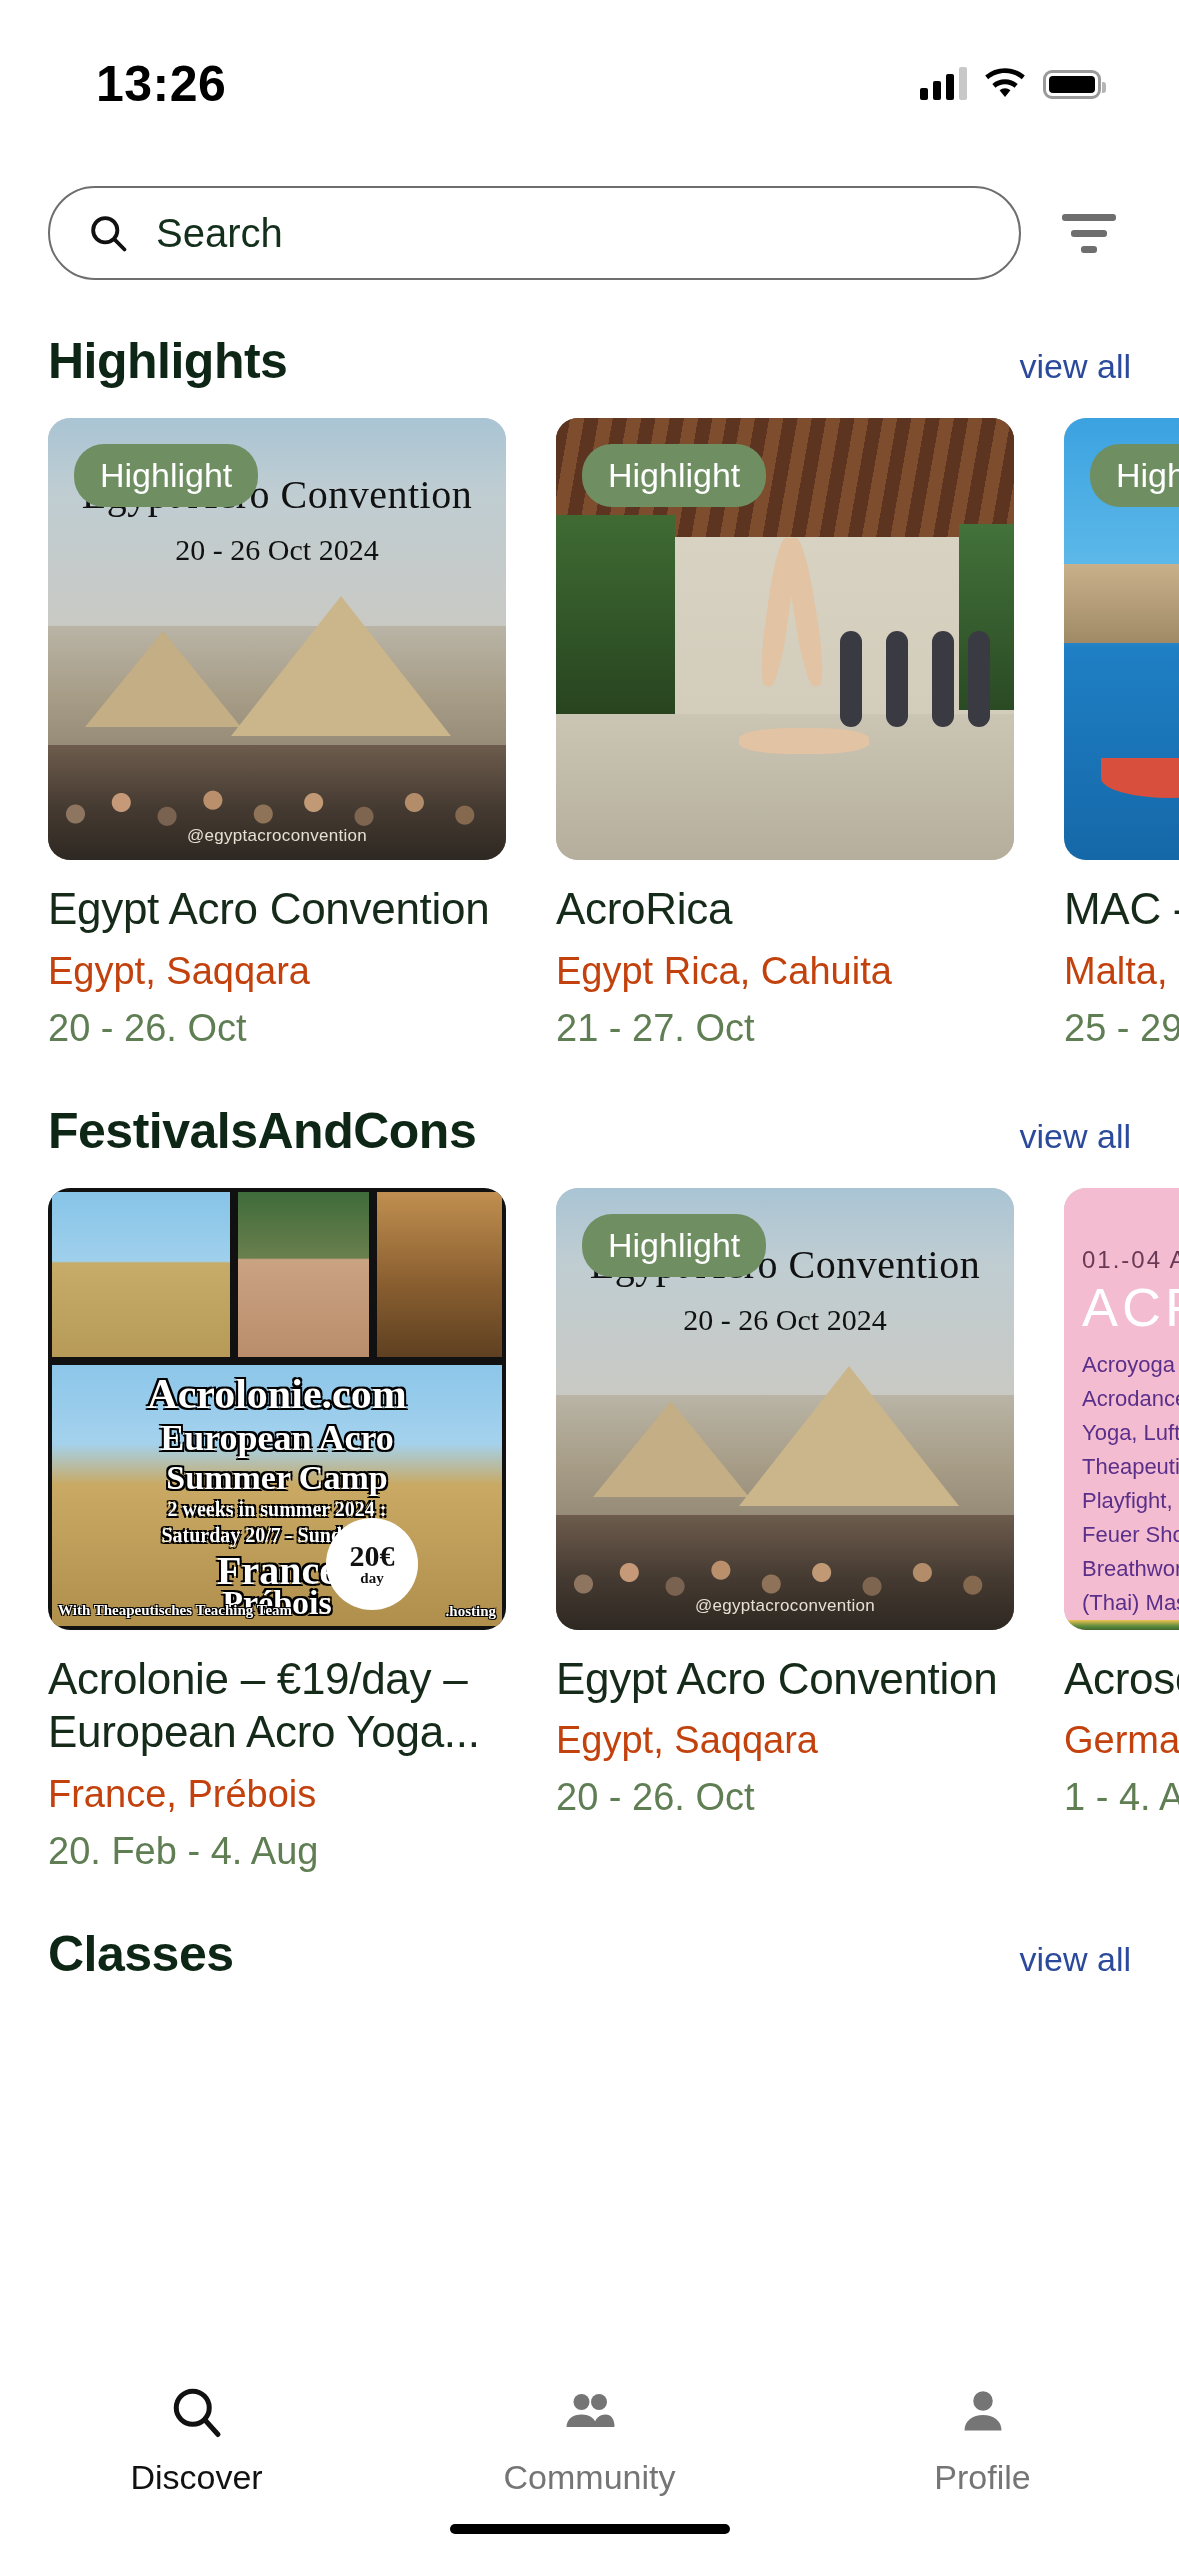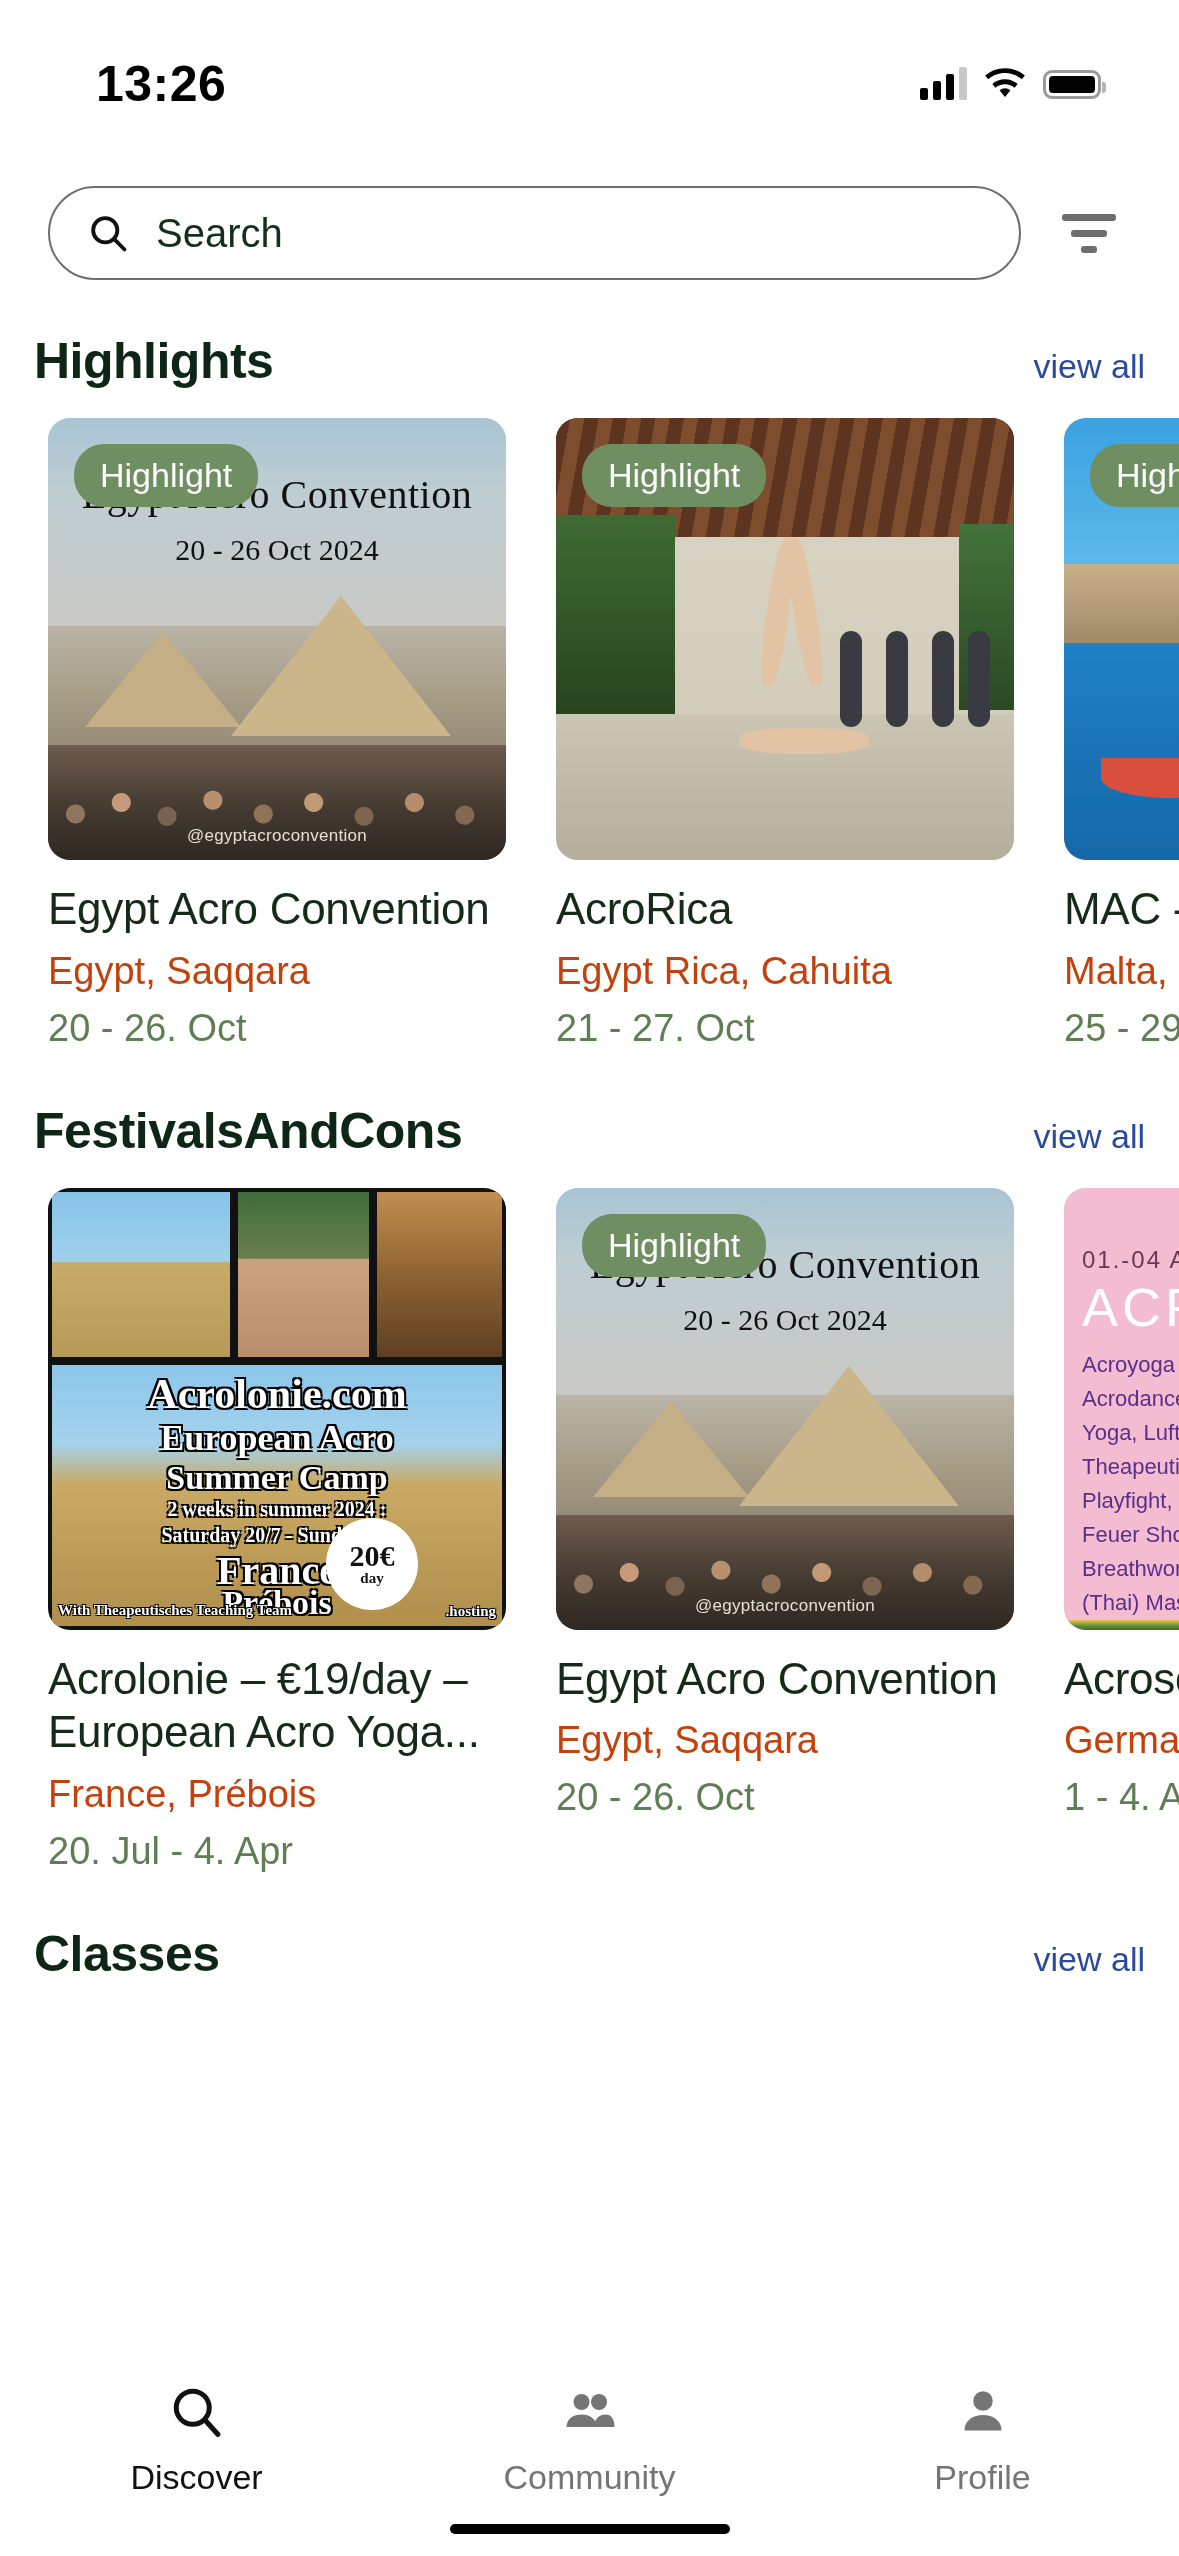--- a/index.html
+++ b/index.html
@@ -53,21 +53,21 @@
     align-items:center; justify-content:center; gap:9px;
   }
   .filter-btn i{ display:block; height:7px; background:#6e6e6e; border-radius:3px; }
   .filter-btn i:nth-child(1){ width:54px; }
   .filter-btn i:nth-child(2){ width:36px; }
   .filter-btn i:nth-child(3){ width:16px; }
 
   
   .sec-head{
     display:flex; align-items:baseline; justify-content:space-between;
-    padding:0 34px; margin-top:52px;
+    padding:0 48px; margin-top:52px;
   }
   .sec-title{ font-size:50px; font-weight:700; color:#0d2615; letter-spacing:-0.5px; }
   .view-all{ font-size:34px; color:#2b4a9b; }
 
   
   .row{
     display:flex; gap:50px; padding-left:48px; margin-top:28px;
     width:100%; overflow:hidden;
   }
   .card{ width:458px; flex:0 0 458px; }
@@ -383,21 +383,21 @@
           <div class="rightnote">.hosting</div>
           <div class="badge20">
             <b>20€</b>
             <s>day</s>
           </div>
         </div>
       </div>
     </div>
     <div class="card-title">Acrolonie – €19/day – European Acro Yoga...</div>
     <div class="card-loc">France, Prébois</div>
-    <div class="card-date">20. Jul - 4. Apr</div>
+    <div class="card-date">20. Feb - 4. Aug</div>
   </div>
 
   <div class="card">
     <div class="card-img">
       <div class="egypt-poster">
         <div class="egypt-sky"></div>
         <div class="egypt-ground"></div>
         <div class="pyr a"></div>
           <div class="pyr b"></div>
         <div class="crowd"></div>

